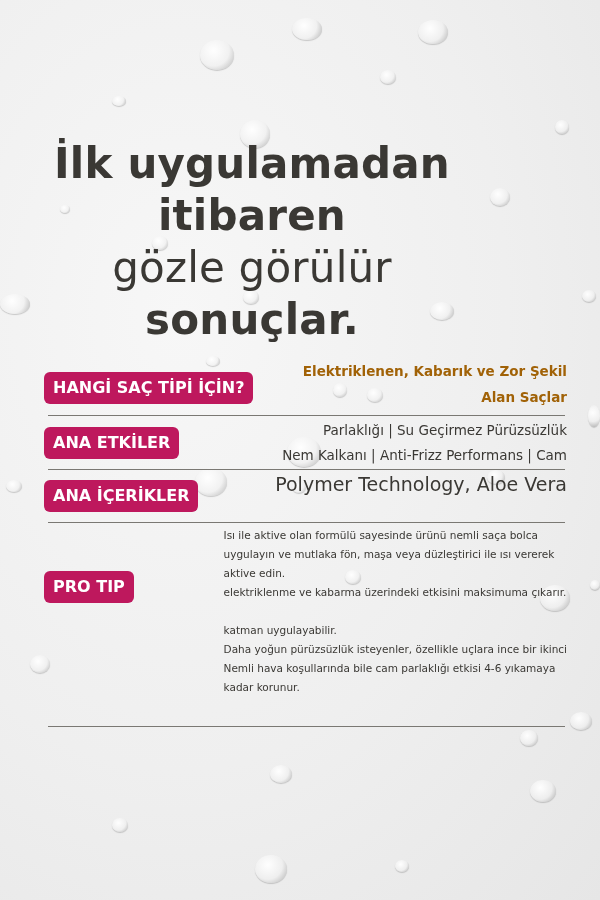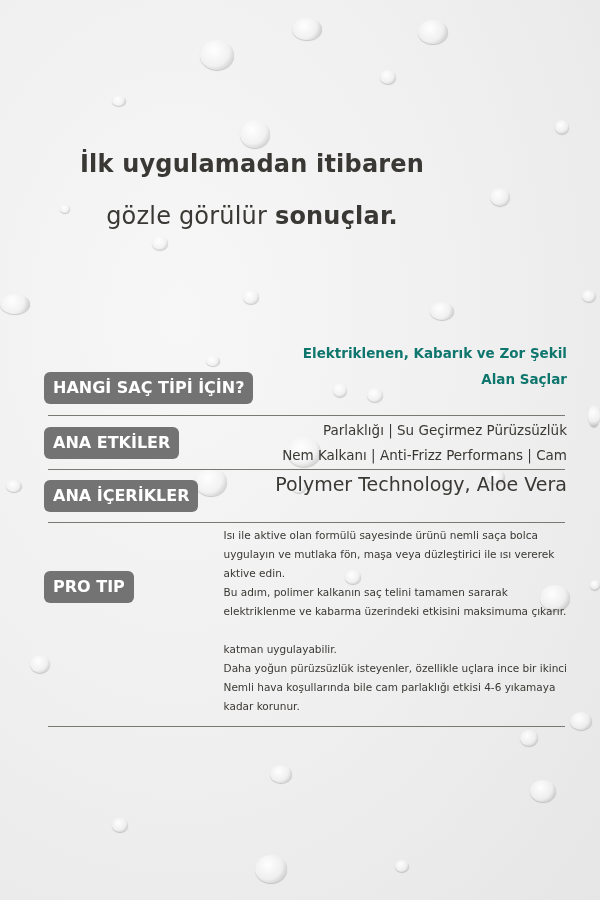--- a/index.html
+++ b/index.html
@@ -10,33 +10,33 @@
     color: #3a3834;
   }
   .drops { position: absolute; inset: 0; pointer-events: none; }
   .drop {
     position: absolute; border-radius: 50%;
     background: radial-gradient(circle at 40% 35%, rgba(255,255,255,0.95) 0%, rgba(240,240,240,0.6) 55%, rgba(120,120,120,0.35) 85%, rgba(60,60,60,0.55) 100%);
     box-shadow: 0 1px 1px rgba(0,0,0,0.18);
   }
   .headline {
     position: absolute; top: 138px; left: 0; width: 504px; text-align: center;
-    font-size: 24px; line-height: 52px; color: #3a3834; letter-spacing: 0.2px;
+    font-size: 42px; line-height: 52px; color: #3a3834; letter-spacing: 0.2px;
   }
   .headline .b { font-weight: bold; }
   .headline .l { font-weight: normal; }
   .pill {
-    position: absolute; left: 44px; height: 32px; background: #737373;
+    position: absolute; left: 44px; height: 32px; background: #be185d;
     border-radius: 6px; color: #ffffff; font-weight: bold; font-size: 16px;
     line-height: 32px; padding: 0 9px; white-space: nowrap; box-sizing: border-box;
   }
   .val {
     position: absolute; right: 33px; text-align: right; white-space: nowrap;
   }
-  .v1 { top: 340px; font-weight: bold; font-size: 13.5px; line-height: 26px; color: #0f766e; }
+  .v1 { top: 358px; font-weight: bold; font-size: 13.5px; line-height: 26px; color: #a16207; }
   .v2 { top: 418px; font-size: 13.5px; line-height: 25px; color: #3a3834; }
   .v3 { top: 472px; font-size: 19px; line-height: 25px; color: #3a3834; }
   .tip { position: absolute; right: 33px; top: 526px; text-align: left; font-size: 10.5px; line-height: 19px; color: #3a3834; white-space: nowrap; }
   .tip .gap { height: 19px; }
   .rule { position: absolute; left: 48px; width: 517px; height: 1px; background: #7a7873; }
 </style>
 </head>
 <body>
 
 <div class="drops">
@@ -103,21 +103,20 @@
 <div class="val v3">
   <div>Polymer Technology, Aloe Vera</div>
 </div>
 <div class="rule" style="top:522px"></div>
 
 <div class="pill" style="top:571px">PRO TIP</div>
 <div class="tip">
   <div>Isı ile aktive olan formülü sayesinde ürünü nemli saça bolca</div>
   <div>uygulayın ve mutlaka fön, maşa veya düzleştirici ile ısı vererek</div>
   <div>aktive edin.</div>
-  <div>Bu adım, polimer kalkanın saç telini tamamen sararak</div>
   <div>elektriklenme ve kabarma üzerindeki etkisini maksimuma çıkarır.</div>
   <div class="gap"></div>
   <div>katman uygulayabilir.</div>
   <div>Daha yoğun pürüzsüzlük isteyenler, özellikle uçlara ince bir ikinci</div>
   <div>Nemli hava koşullarında bile cam parlaklığı etkisi 4-6 yıkamaya</div>
   <div>kadar korunur.</div>
 </div>
 <div class="rule" style="top:726px"></div>
 
 </body></html>

